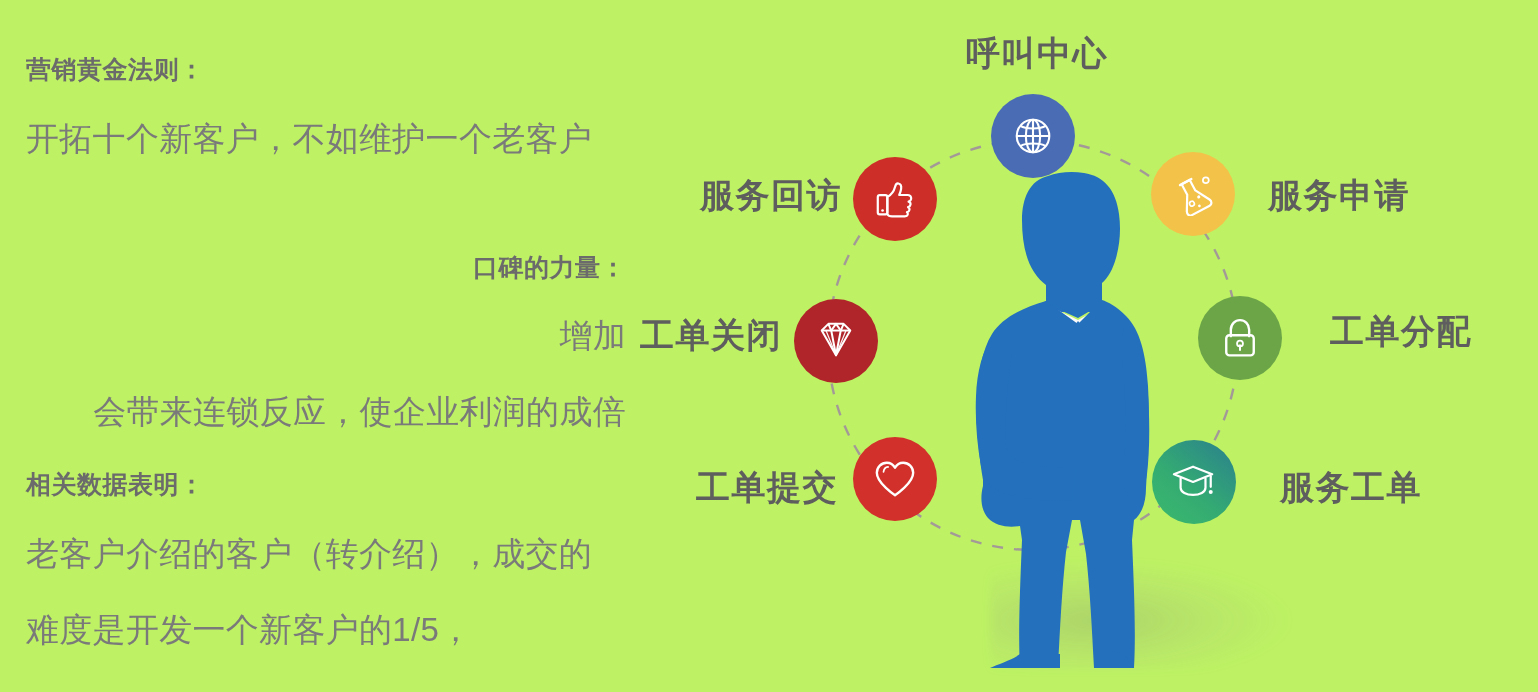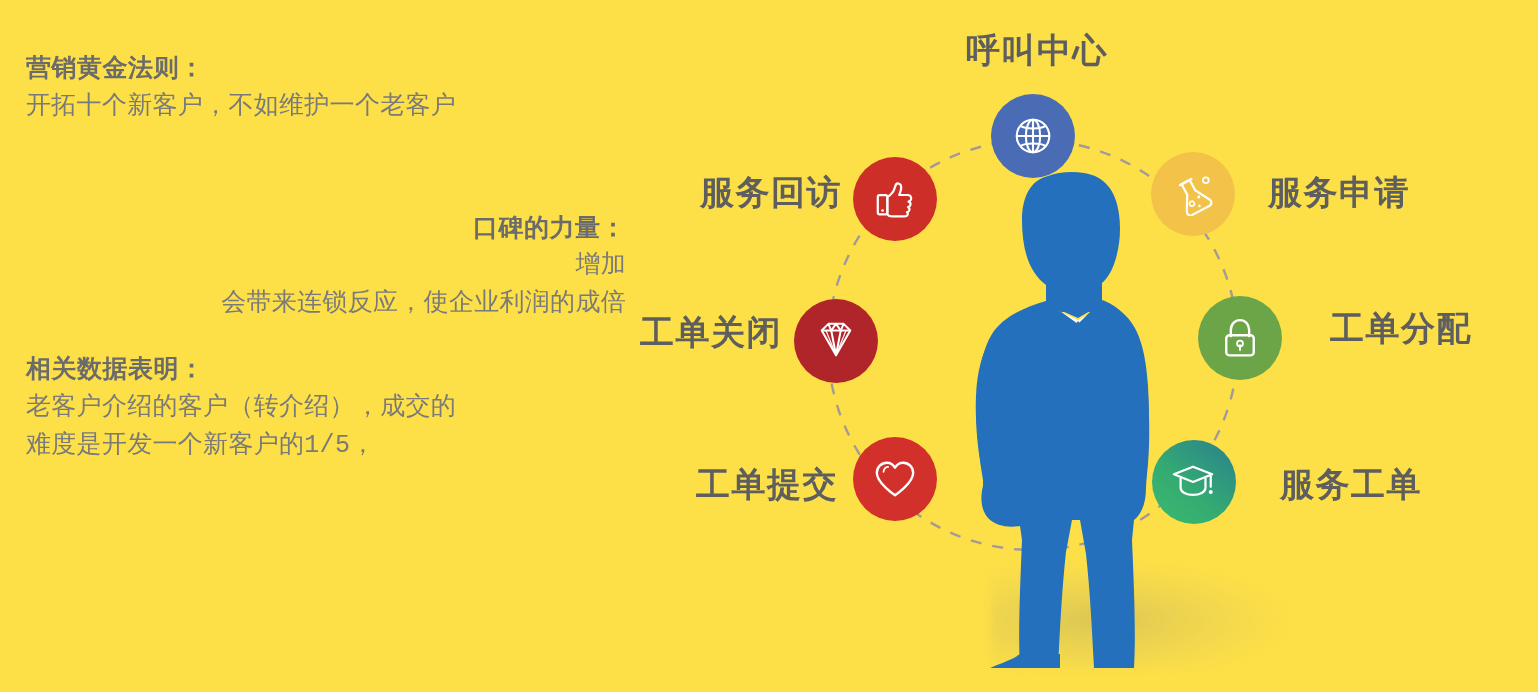--- a/index.html
+++ b/index.html
@@ -4,47 +4,48 @@
 <style>
   html, body {
     margin: 0;
     padding: 0;
     background: #ffffff;
   }
   #stage {
     position: relative;
     width: 1538px;
     height: 692px;
-    background: #fde047;
+    background: #bef264;
     overflow: hidden;
-    font-family: Liberation Mono, monospace;
+    font-family: Liberation Sans, sans-serif;
   }
 
   
   #text-col {
     position: absolute;
     left: 26px;
     top: 52px;
     width: 600px;
   }
   .txt-block { margin-bottom: 44px; }
   .txt-heading {
     font-size: 25px;
     font-weight: bold;
     color: #6b6b6b;
     line-height: 1.42;
     letter-spacing: 0.5px;
     white-space: nowrap;
   }
   .txt-body {
-    font-size: 25px;
+    font-size: 33px;
     font-weight: normal;
     color: #7a7a7a;
     line-height: 1.52;
     letter-spacing: 0.3px;
+    margin-top: 26px;
   }
   #block-1 { margin-bottom: 86px; }
   #block-2 { margin-bottom: 30px; text-align: right; }
 
   
   #diagram {
     position: absolute;
     left: 620px;
     top: 0;
     width: 918px;

